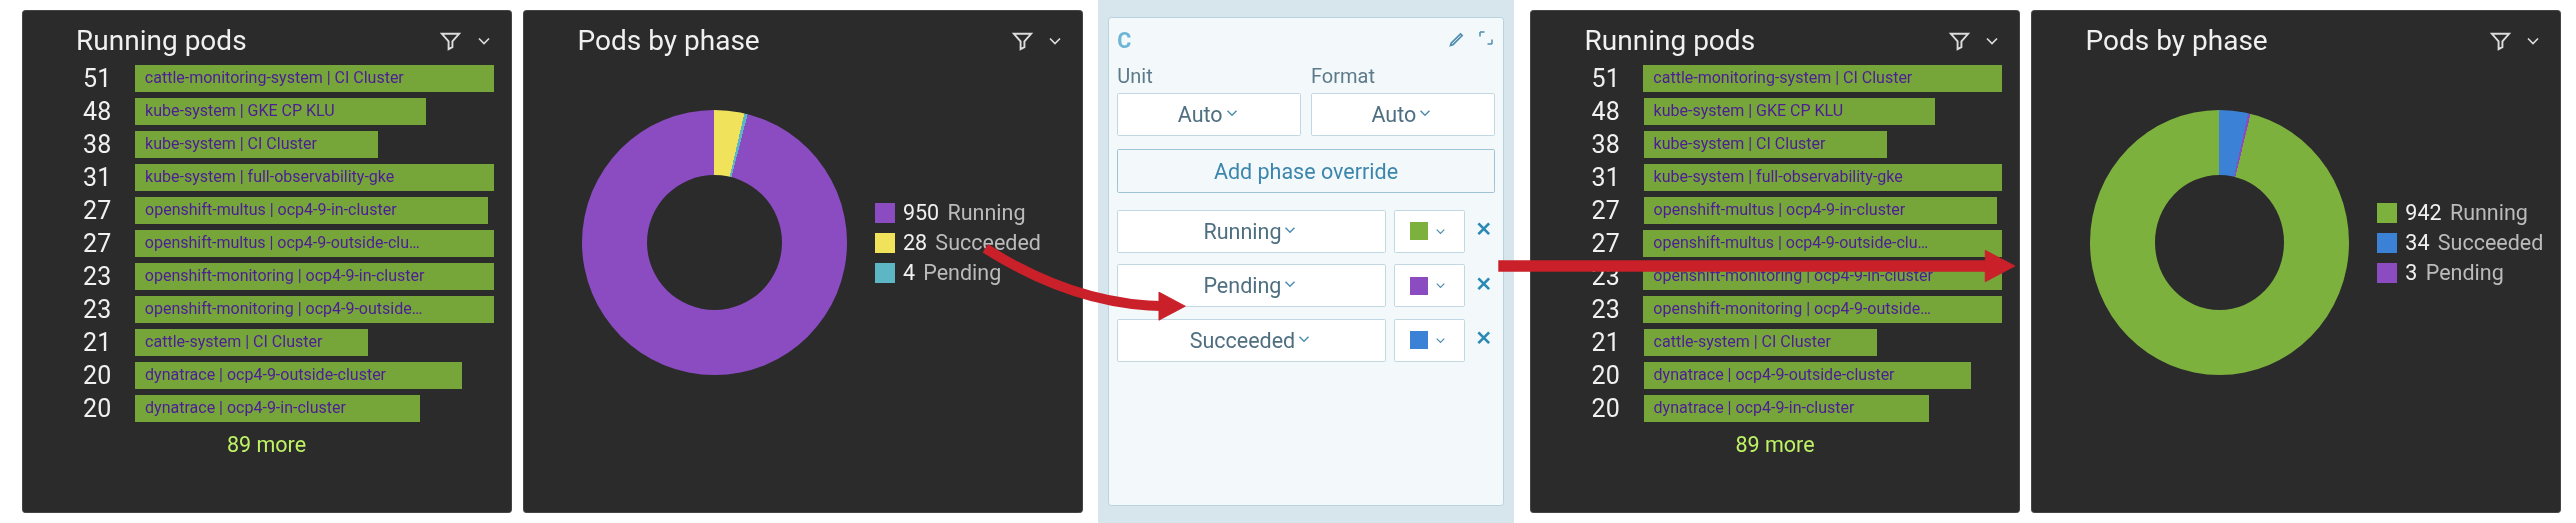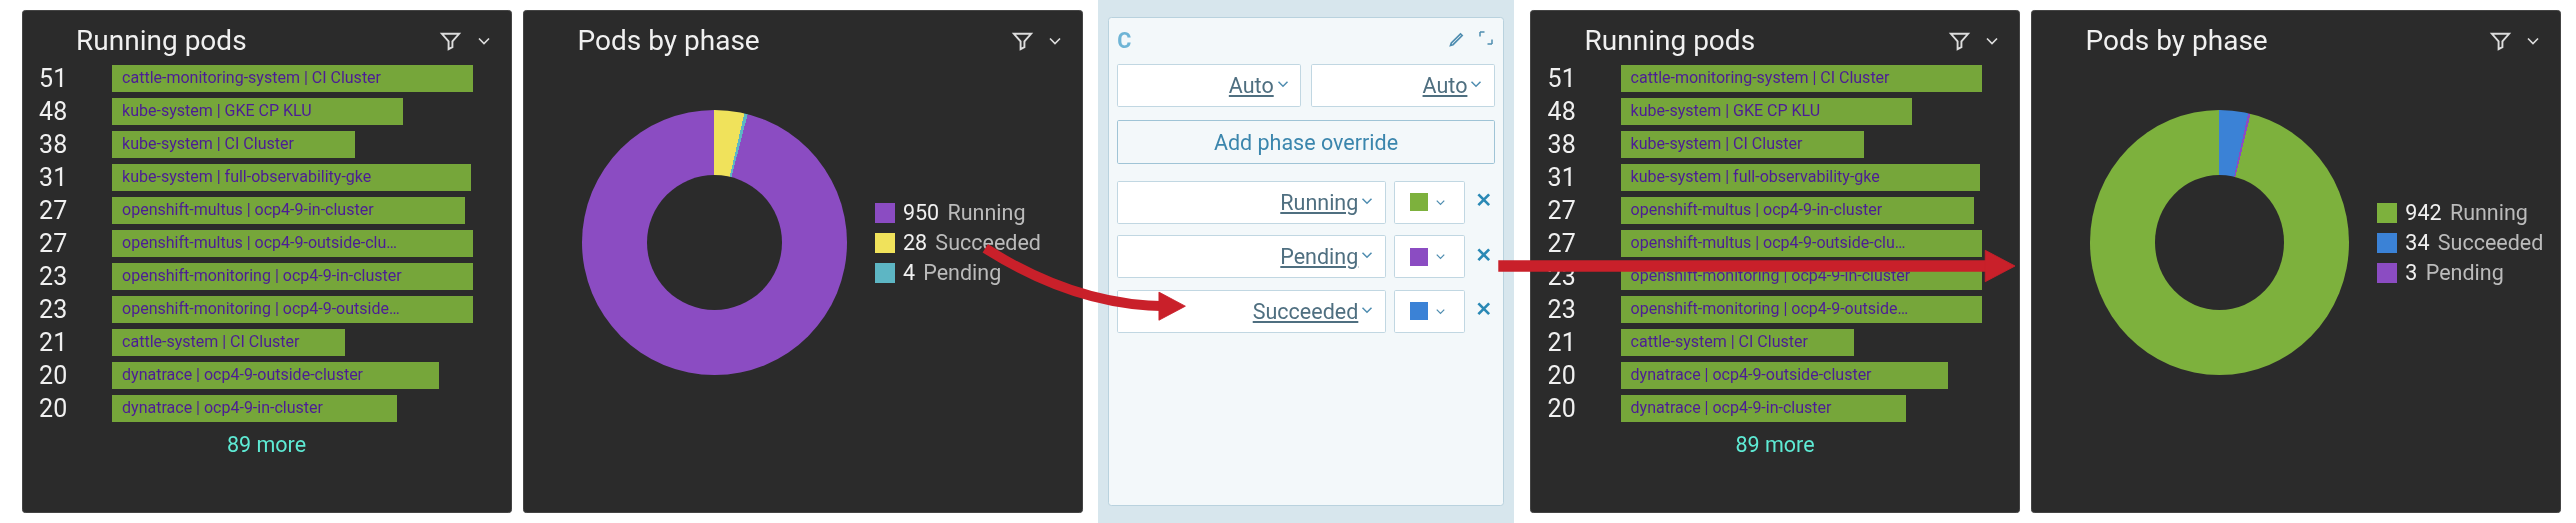--- a/index.html
+++ b/index.html
@@ -40,22 +40,23 @@
     gap: 11.6px;
     color: #ddd;
   }
   .panel-icons svg { display:block; }
 
   
   .pods-list { margin-top: 5px; }
   .pods-row {
     display: flex;
     align-items: center;
-    gap: 32px;
+    gap: 11px;
     height: 33px;
+    margin-left: 44px;
   }
   .pods-row .num {
     width: 41px;
     text-align: left;
     font-size: 25px;
     color: #f0f0f0;
   }
   .pods-row .bar {
     width: 361px;
     padding: 0 10px;
@@ -63,21 +64,21 @@
     color: #4c1d95;
     font-size: 16px;
     white-space: nowrap;
     overflow: hidden;
     text-overflow: ellipsis;
     line-height: 26.5px;
     height: 26.5px;
   }
   .pods-more {
     text-align: center;
-    color: #5eead4;
+    color: #bef264;
     font-size: 21.5px;
     margin-top: 6.6px;
   }
 
   
   .donut-wrap {
     display: flex;
     align-items: center;
     gap: 28px;
     padding-top: 50px;
@@ -135,25 +136,24 @@
   }
   .config-header .pencil { margin-left:auto; color:#4f8db0; }
   .config-header .dot { color:#4f8db0; font-size:18px; }
   .select {
     border: 0.8px solid #c1d7e2;
     background: #fff;
     border-radius: 1.7px;
     padding: 3.3px 8.3px;
     display:flex;
     align-items:center;
-    justify-content:flex-end;
+    justify-content:center;
     font-size: 21.5px;
     color: #4f6f80;
     height: 43px;
-    text-decoration: underline;
   }
   .select .chev { color:#4f8db0; }
   .select.flex1 { flex:1; }
   .default-row {
     display:flex; align-items:center; gap:8.3px;
     background:#fff;
     border:0.8px solid #c1d7e2;
     border-radius:1.7px;
     padding:3.3px 6.6px;
     height: 46px;
@@ -314,20 +314,24 @@
           </svg>
       </span>
       <span class="dot">
         <svg width="18" height="18" viewBox="0 0 24 24" fill="none" stroke="#4f8db0" stroke-width="2">
             <path d="M4 4h6M4 4v6M20 20h-6M20 20v-6"></path>
           </svg>
       </span>
     </div>
 
 
+    <div class="unit-labels">
+      <div class="lbl">Unit</div>
+      <div class="lbl">Format</div>
+    </div>
     <div class="unit-selects">
       <div class="select flex1">
         <span>Auto</span>
         <span class="chev"><svg width="18" height="18" viewBox="0 0 24 24" fill="none" stroke="#4f8db0" stroke-width="2">
               <path d="M6 9l6 6 6-6"></path>
             </svg></span>
       </div>
       <div class="select flex1">
         <span>Auto</span>
         <span class="chev"><svg width="18" height="18" viewBox="0 0 24 24" fill="none" stroke="#4f8db0" stroke-width="2">

